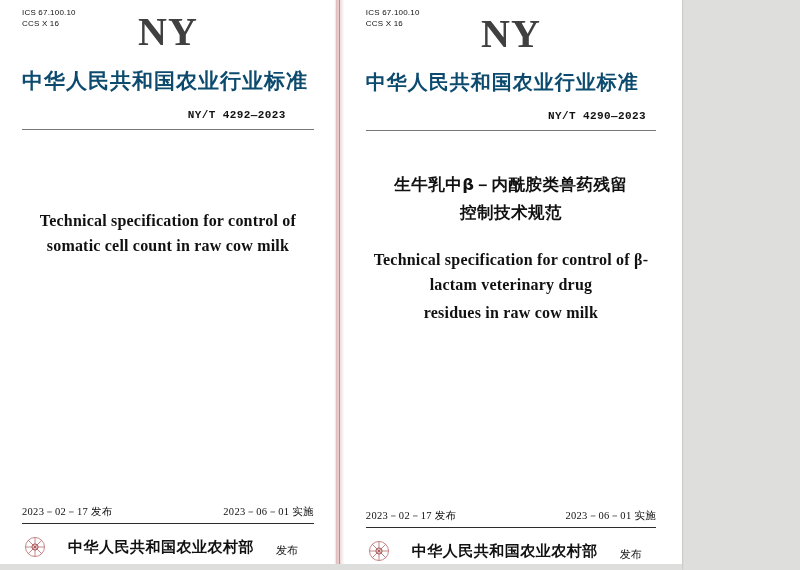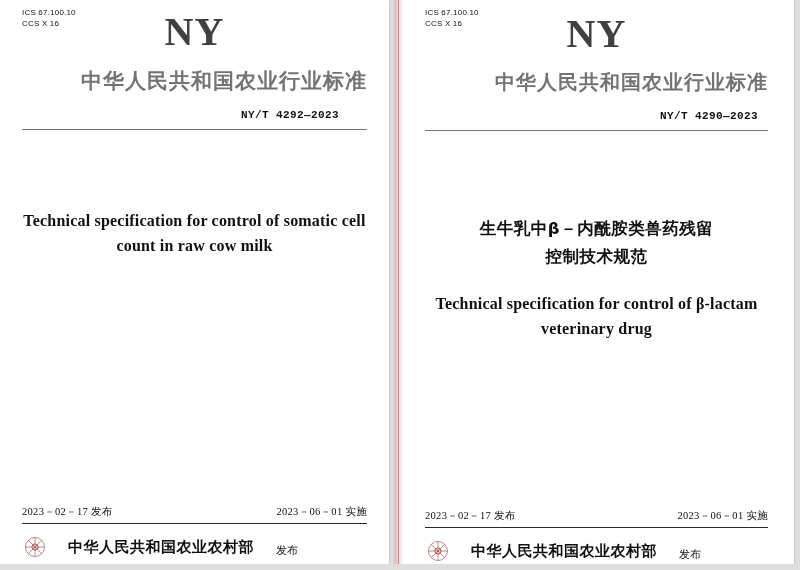--- a/index.html
+++ b/index.html
@@ -8,24 +8,23 @@
   }
   body {
     width: 800px;
     height: 570px;
     background: #dededd;
     font-family: "Liberation Sans", sans-serif;
     overflow: hidden;
   }
   .spread {
     position: relative;
-    width: 800px;
+    width: 682px;
     height: 570px;
     display: flex;
-    gap: 6px;
     box-sizing: border-box;
     border-radius: 14px;
   }
   .page {
     position: relative;
     background: #ffffff;
     box-sizing: border-box;
     overflow: hidden;
   }
   .page-left {
@@ -74,26 +73,26 @@
     font-size: 40px;
     letter-spacing: 1px;
     color: #404040;
     margin-top: -22px;
     margin-bottom: 4px;
   }
   .page-right .ny-logo {
     margin-top: -20px;
   }
   .std-title {
-    text-align: right;
+    text-align: left;
     font-family: "DejaVu Sans", sans-serif;
     font-weight: bold;
     font-size: 21px;
     letter-spacing: 1px;
-    color: #737373;
+    color: #0c4a6e;
     margin-top: 12px;
   }
   .page-right .std-title {
     font-size: 20px;
   }
   .std-code {
     text-align: right;
     font-family: Liberation Mono, monospace;
     font-size: 11px;
     font-weight: bold;
@@ -111,21 +110,21 @@
     margin: 8px 0 0 0;
   }
   .rule-thin {
     border-top: 0.6px solid #777;
   }
   .body-area {
     margin-top: 78px;
     text-align: center;
   }
   .page-right .body-area {
-    margin-top: 84px;
+    margin-top: 40px;
     text-align: center;
   }
   .doc-title-cn {
     font-family: "DejaVu Sans", sans-serif;
     font-weight: bold;
     font-size: 17px;
     line-height: 1.7;
     color: #111;
     letter-spacing: 0.5px;
   }
@@ -265,20 +264,21 @@
     <div class="std-title">中华人民共和国农业行业标准</div>
 
     <div class="std-code">NY/T 4290—2023</div>
 
     <hr class="rule rule-thin">
 
     <div class="body-area">
       <div class="doc-title-cn">生牛乳中β－内酰胺类兽药残留</div>
       <div class="doc-title-cn">控制技术规范</div>
       <div class="doc-title-en">Technical specification for control of β-lactam veterinary drug</div>
+      <div class="doc-title-en" style="margin-top:2px">residues in raw cow milk</div>
     </div>
 
     <div class="footer">
       <div class="dates">
         <span>2023－02－17 发布</span>
         <span>2023－06－01 实施</span>
       </div>
       <hr class="footer-rule">
       <div class="issuer-row">
         <span class="emblem">

